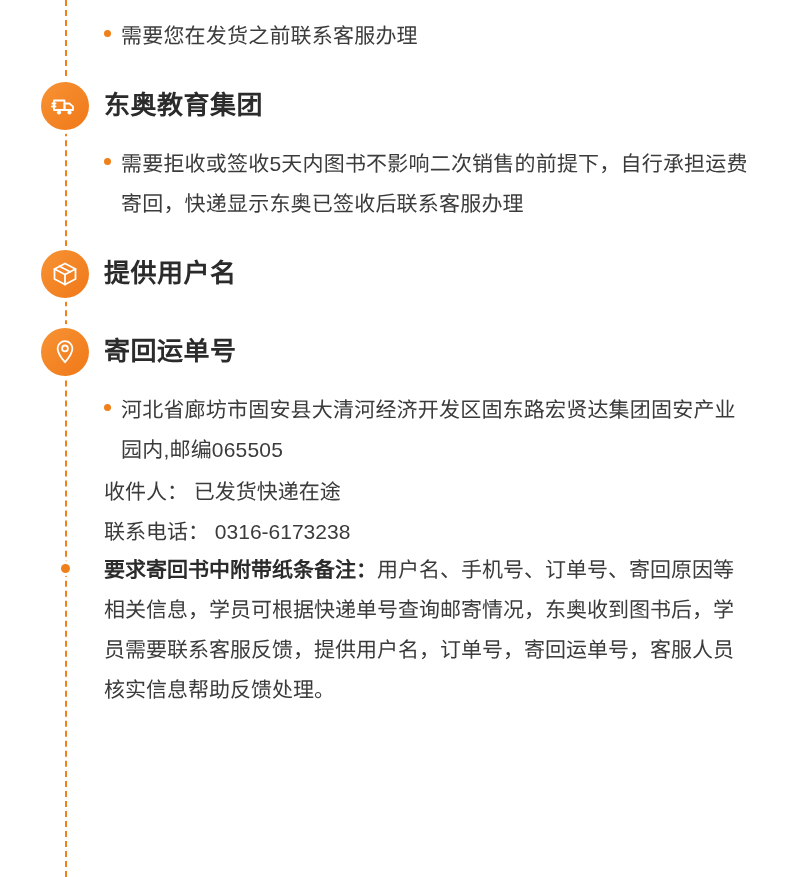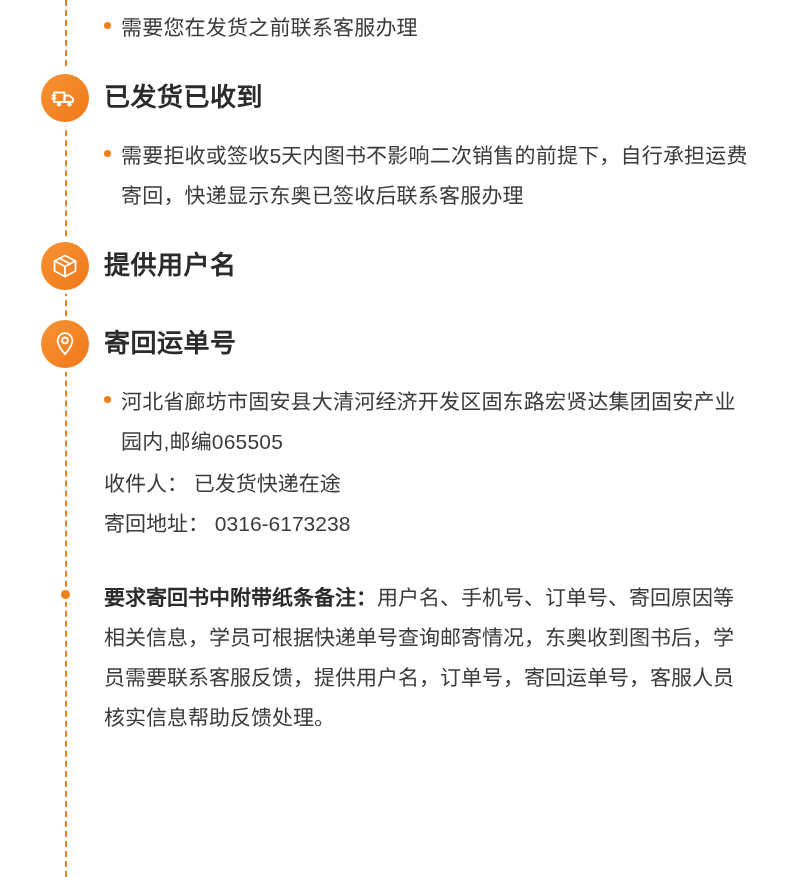--- a/index.html
+++ b/index.html
@@ -37,21 +37,21 @@
 
   .sections {
     position: relative;
     z-index: 1;
   }
 
   
   .lead-row {
     display: flex;
     align-items: flex-start;
-    padding: 8px 0 0 0;
+    padding: 16px 0 0 0;
     margin-left: 104px;
     margin-right: 40px;
   }
 
   .section {
     position: relative;
     margin: 0;
     padding: 0 0 0 0;
   }
 
@@ -128,21 +128,21 @@
   .addr-body { }
   .addr-line {
     font-size: 21px;
     line-height: 40px;
     color: #3b3b3b;
   }
 
   
   .note {
     position: relative;
-    margin-top: 34px;
+    font-family: Liberation Mono, monospace;
   }
   .note-dot {
     position: absolute;
     left: 61px;
     top: 12px;
     width: 9px;
     height: 9px;
     border-radius: 50%;
     background: #F0801A;
     z-index: 2;
@@ -180,21 +180,21 @@
           <svg width="28" height="28" viewBox="0 0 28 28" aria-hidden="true">
             <g fill="none" stroke="#ffffff" stroke-width="1.8" stroke-linecap="round" stroke-linejoin="round">
               <path d="M3 8.5h10.5v9.5H3z"></path>
               <path d="M13.5 11.5h5l3.5 3.2v3.3h-8.5z"></path>
               <circle cx="8" cy="20.5" r="2.1" fill="#ffffff" stroke="none"></circle>
               <circle cx="18.5" cy="20.5" r="2.1" fill="#ffffff" stroke="none"></circle>
               <path d="M1.5 11.5h3M1 14.5h3.5"></path>
             </g>
           </svg>
         </div>
-        <div class="sec-title">已发货已收到</div>
+        <div class="sec-title">东奥教育集团</div>
       </div>
       <div class="bullets">
         <div class="bullet">
           <span class="dot"></span>
           <span class="btext">需要拒收或签收5天内图书不影响二次销售的前提下，自行承担运费寄回，快递显示东奥已签收后联系客服办理</span>
         </div>
       </div>
     </div>
 
     <div class="section">
@@ -230,21 +230,21 @@
           <span class="dot"></span>
           <span class="btext">河北省廊坊市固安县大清河经济开发区固东路宏贤达集团固安产业园内,邮编065505</span>
         </div>
         <div class="addr-lines">
           <div class="addr-body">
             <div class="addr-line">
               <span>收件人：</span>
               <span>已发货快递在途</span>
             </div>
             <div class="addr-line">
-              <span>寄回地址：</span>
+              <span>联系电话：</span>
               <span>0316-6173238</span>
             </div>
           </div>
         </div>
       </div>
     </div>
 
     <div class="note">
       <span class="note-dot"></span>
       <div class="note-text">

